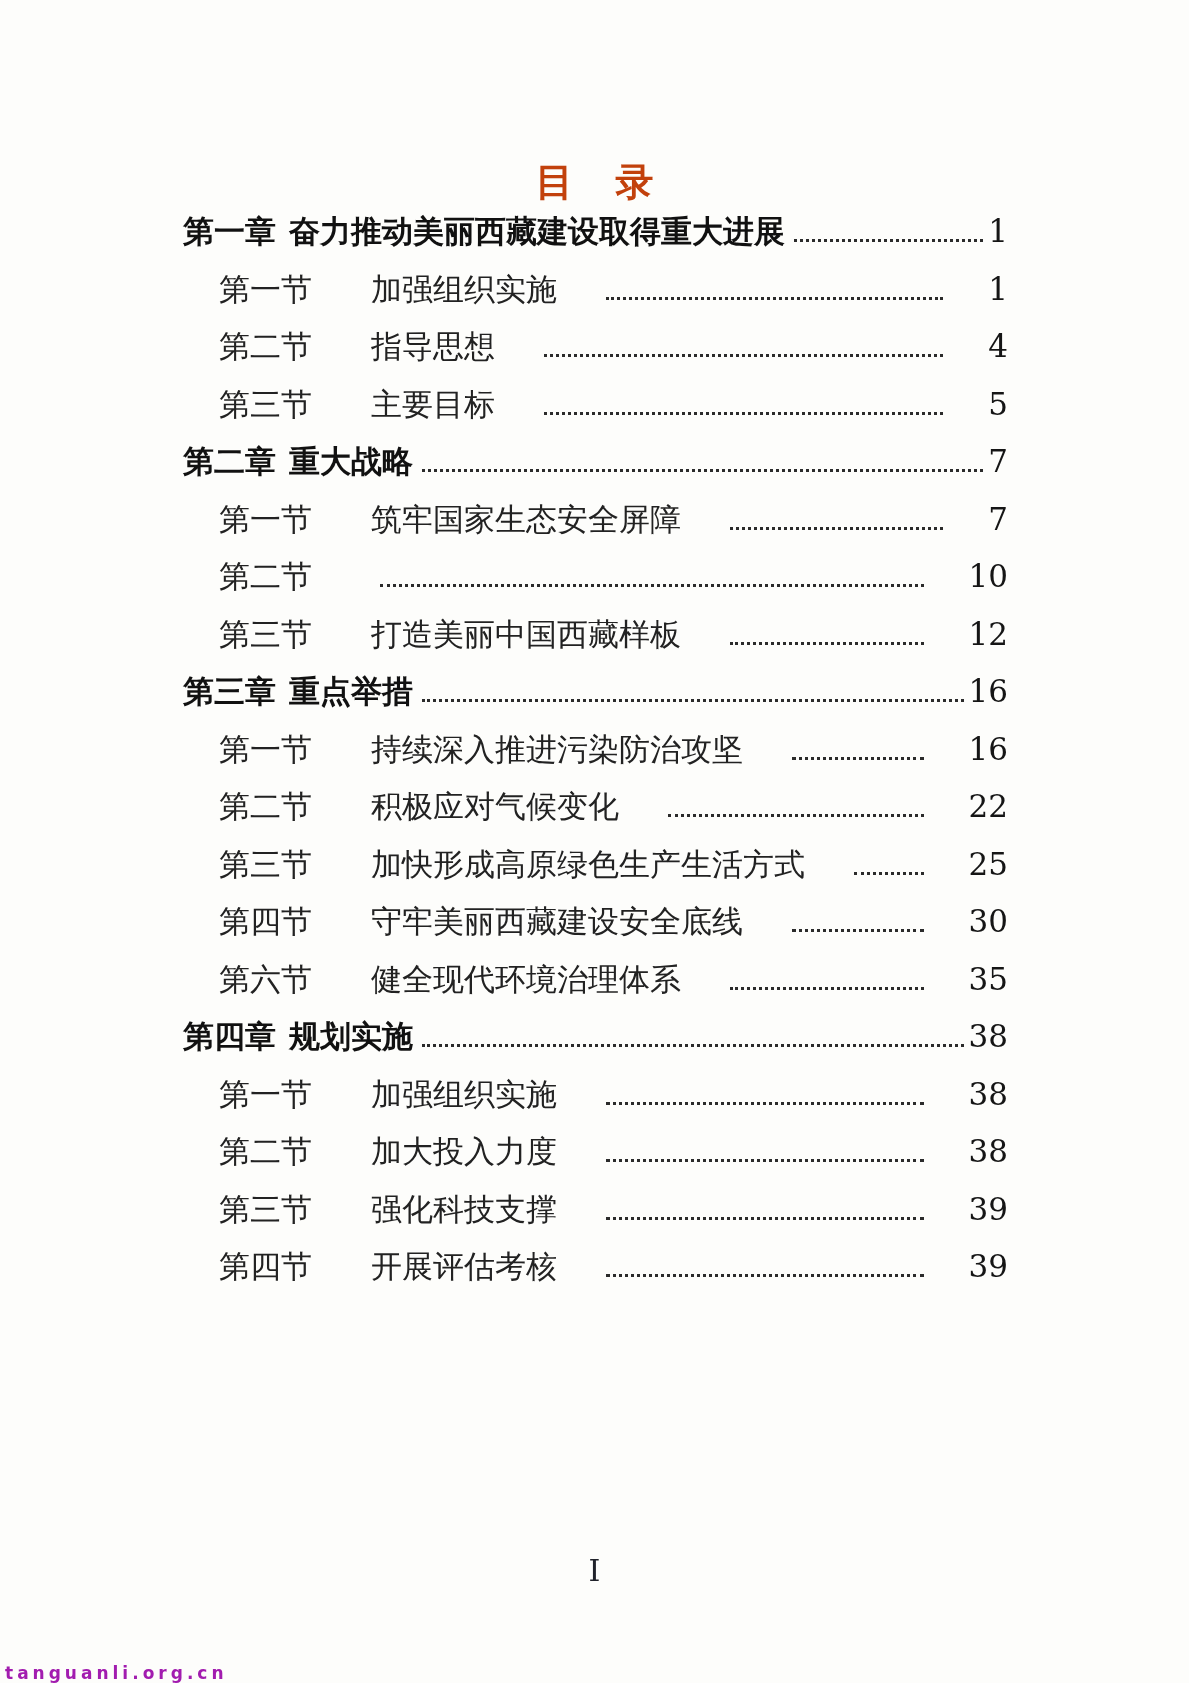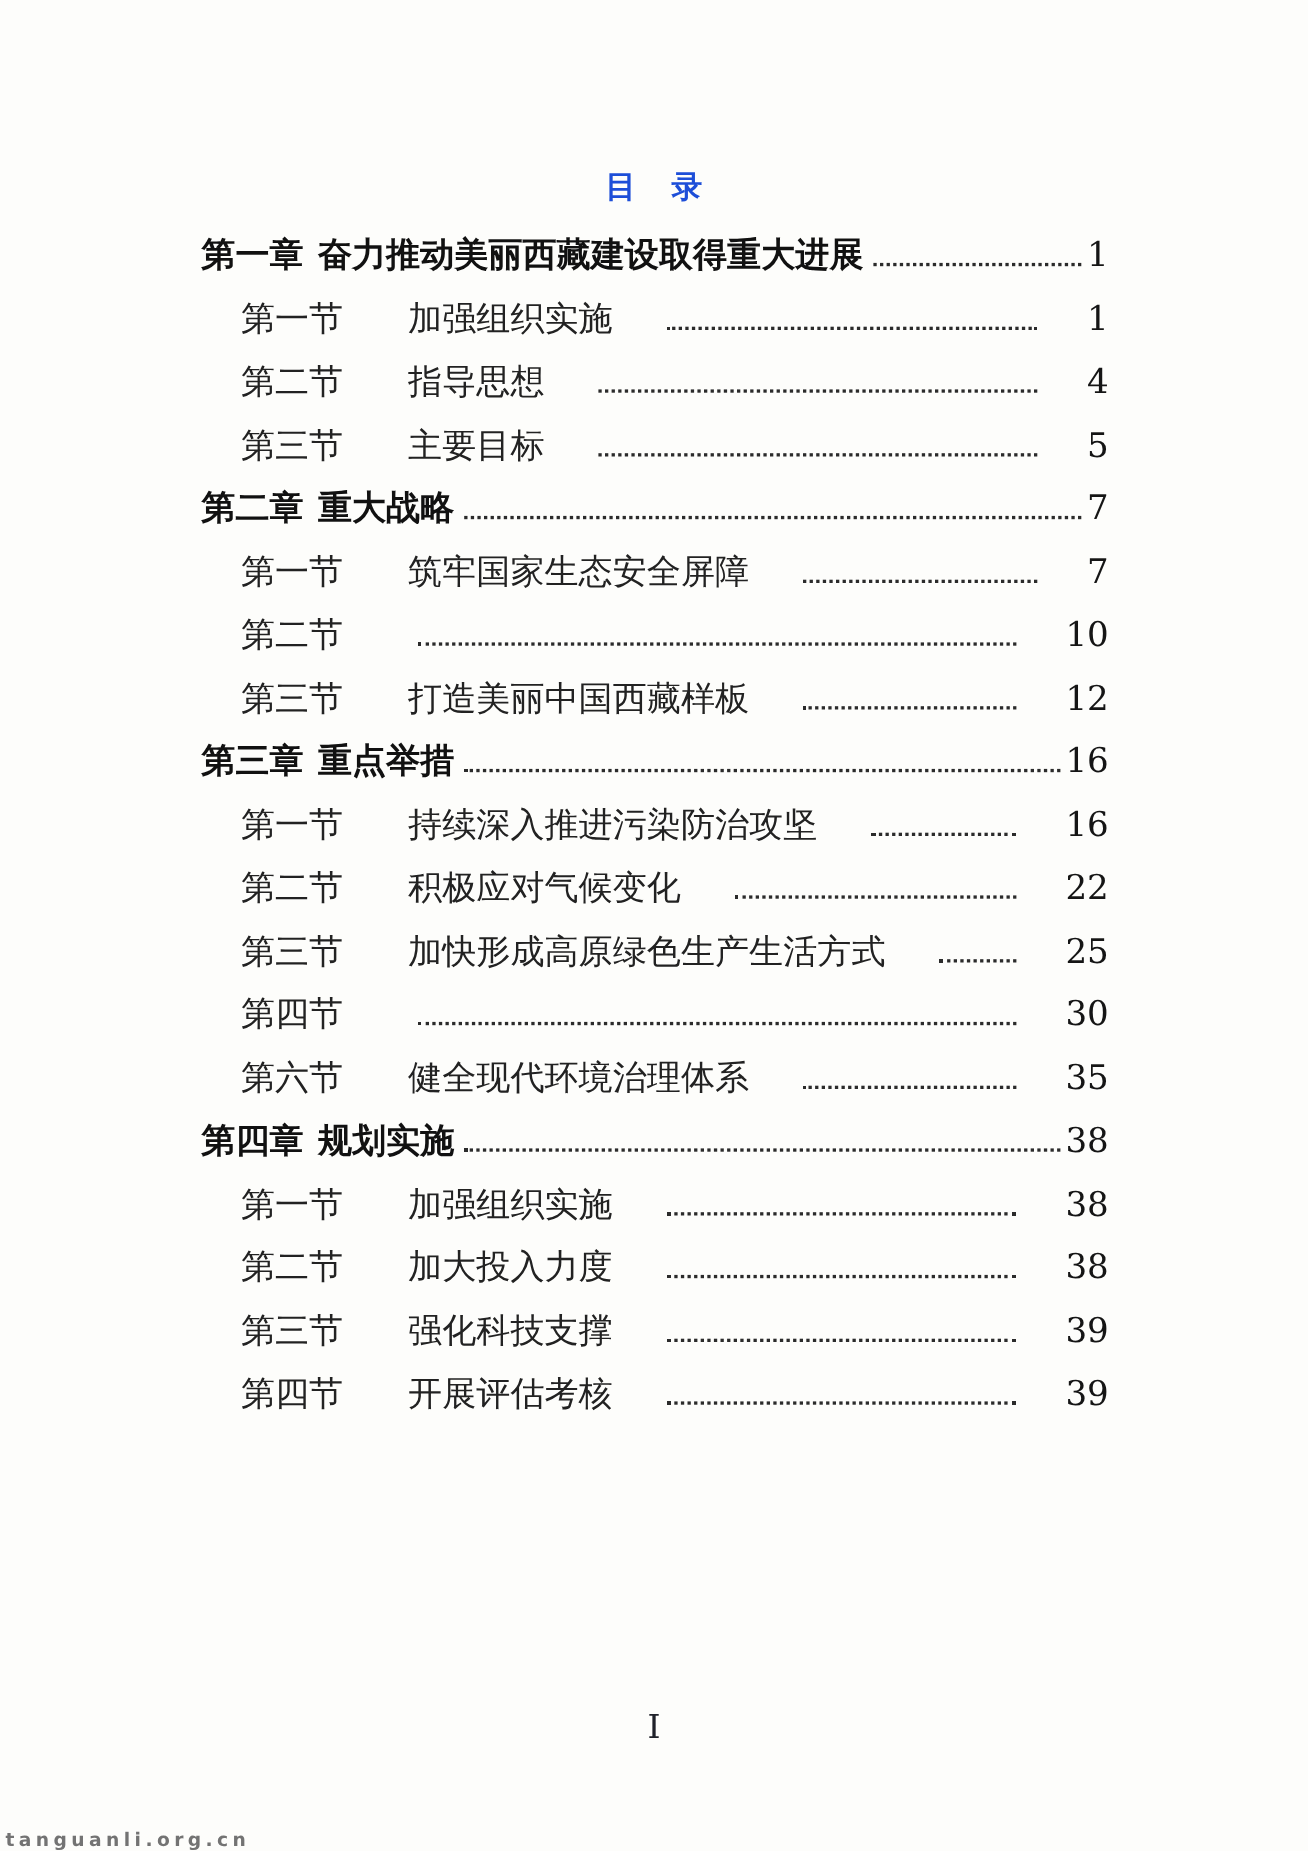--- a/index.html
+++ b/index.html
@@ -10,23 +10,23 @@
     overflow: hidden;
     font-family: "DejaVu Serif", "Liberation Serif", serif;
     color: #1a1a1a;
   }
   .doc-title {
     position: absolute;
     top: 132px; left: 183px; width: 825px;
     text-align: center;
     font-family: "DejaVu Sans", "Liberation Sans", sans-serif;
     font-weight: 700;
-    font-size: 28px;
+    font-size: 38px;
     letter-spacing: 2px;
-    color: #1d4ed8;
+    color: #c2410c;
     white-space: pre;
   }
   .toc {
     position: absolute;
     top: 211px; left: 183px; right: 181px;
   }
   .row {
     display: flex;
     align-items: baseline;
     height: 57.5px;
@@ -71,21 +71,21 @@
     font-size: 30px;
     color: #20222a;
   }
   .watermark {
     position: absolute;
     left: 5px; bottom: 0px;
     font-family: "DejaVu Sans", "Liberation Sans", sans-serif;
     font-weight: 700;
     font-size: 17px;
     letter-spacing: 4px;
-    color: #737373;
+    color: #a21caf;
   }
 </style>
 </head>
 <body>
 
 <div class="doc-page">
   <h1 class="doc-title">目　录</h1>
 
   <div class="toc">
       <div class="row chapter">
@@ -154,20 +154,21 @@
         <span class="pagenum">22</span>
       </div>
       <div class="row section">
         <span class="num-prefix">第三节</span>
         <span class="entry-title">加快形成高原绿色生产生活方式</span>
         <span class="leader"></span>
         <span class="pagenum">25</span>
       </div>
       <div class="row section">
         <span class="num-prefix">第四节</span>
+        <span class="entry-title">守牢美丽西藏建设安全底线</span>
         <span class="leader"></span>
         <span class="pagenum">30</span>
       </div>
       <div class="row section">
         <span class="num-prefix">第六节</span>
         <span class="entry-title">健全现代环境治理体系</span>
         <span class="leader"></span>
         <span class="pagenum">35</span>
       </div>
       <div class="row chapter">

